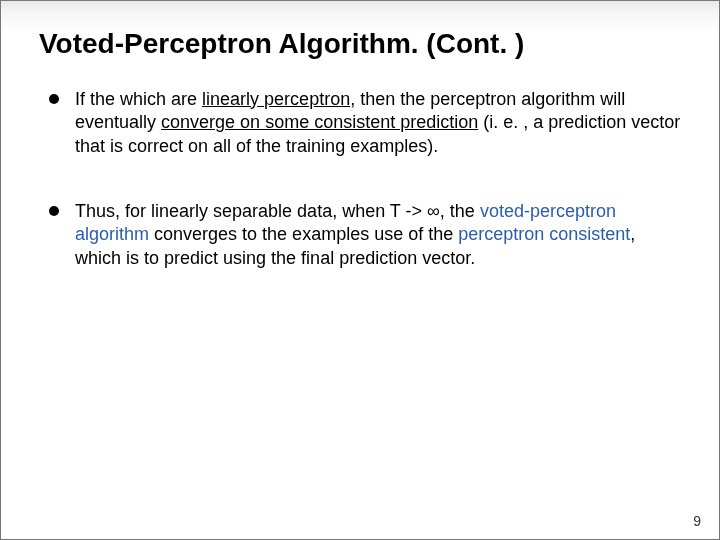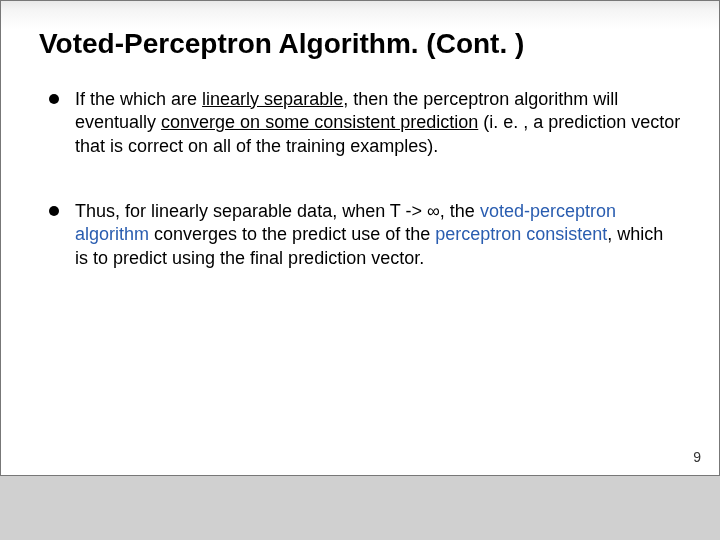--- a/index.html
+++ b/index.html
@@ -7,21 +7,21 @@
     padding: 0;
     width: 720px;
     height: 540px;
     background: #d0d0d0;
     font-family: Arial, Helvetica, sans-serif;
   }
   .slide {
     position: relative;
     box-sizing: border-box;
     width: 720px;
-    height: 476px;
+    height: 540px;
     background: linear-gradient(to bottom, #e8e8e8 0%, #f5f5f5 2%, #ffffff 6%, #ffffff 100%);
     border: 1px solid #777;
     padding: 28px 38px 0 38px;
   }
   .title {
     font-size: 28px;
     font-weight: bold;
     color: #000;
     margin: 0 0 28px 0;
     line-height: 1.1;
@@ -62,24 +62,24 @@
 </head>
 <body>
 
 <div class="slide">
 
   <h1 class="title">Voted-Perceptron Algorithm. (Cont. )</h1>
 
   <ul class="bullets">
 
     <li>
-      <span>If the which are </span><span class="u">linearly separable</span><span>, then the perceptron algorithm will eventually </span><span class="u">converge on some consistent prediction</span><span> (i. e. , a prediction vector that is correct on all of the training examples).</span>
+      <span>If the which are </span><span class="u">linearly perceptron</span><span>, then the perceptron algorithm will eventually </span><span class="u">converge on some consistent prediction</span><span> (i. e. , a prediction vector that is correct on all of the training examples).</span>
     </li>
 
     <li>
-      <span>Thus, for linearly separable data, when T -&gt; ∞, the </span><span class="blue">voted-perceptron algorithm</span><span> converges to the predict use of the </span><span class="blue">perceptron consistent</span><span>, which is to predict using the final prediction vector.</span>
+      <span>Thus, for linearly separable data, when T -&gt; ∞, the </span><span class="blue">voted-perceptron algorithm</span><span> converges to the examples use of the </span><span class="blue">perceptron consistent</span><span>, which is to predict using the final prediction vector.</span>
     </li>
 
   </ul>
 
   <div class="pagenum">9</div>
 
 </div>
 
 </body></html>

